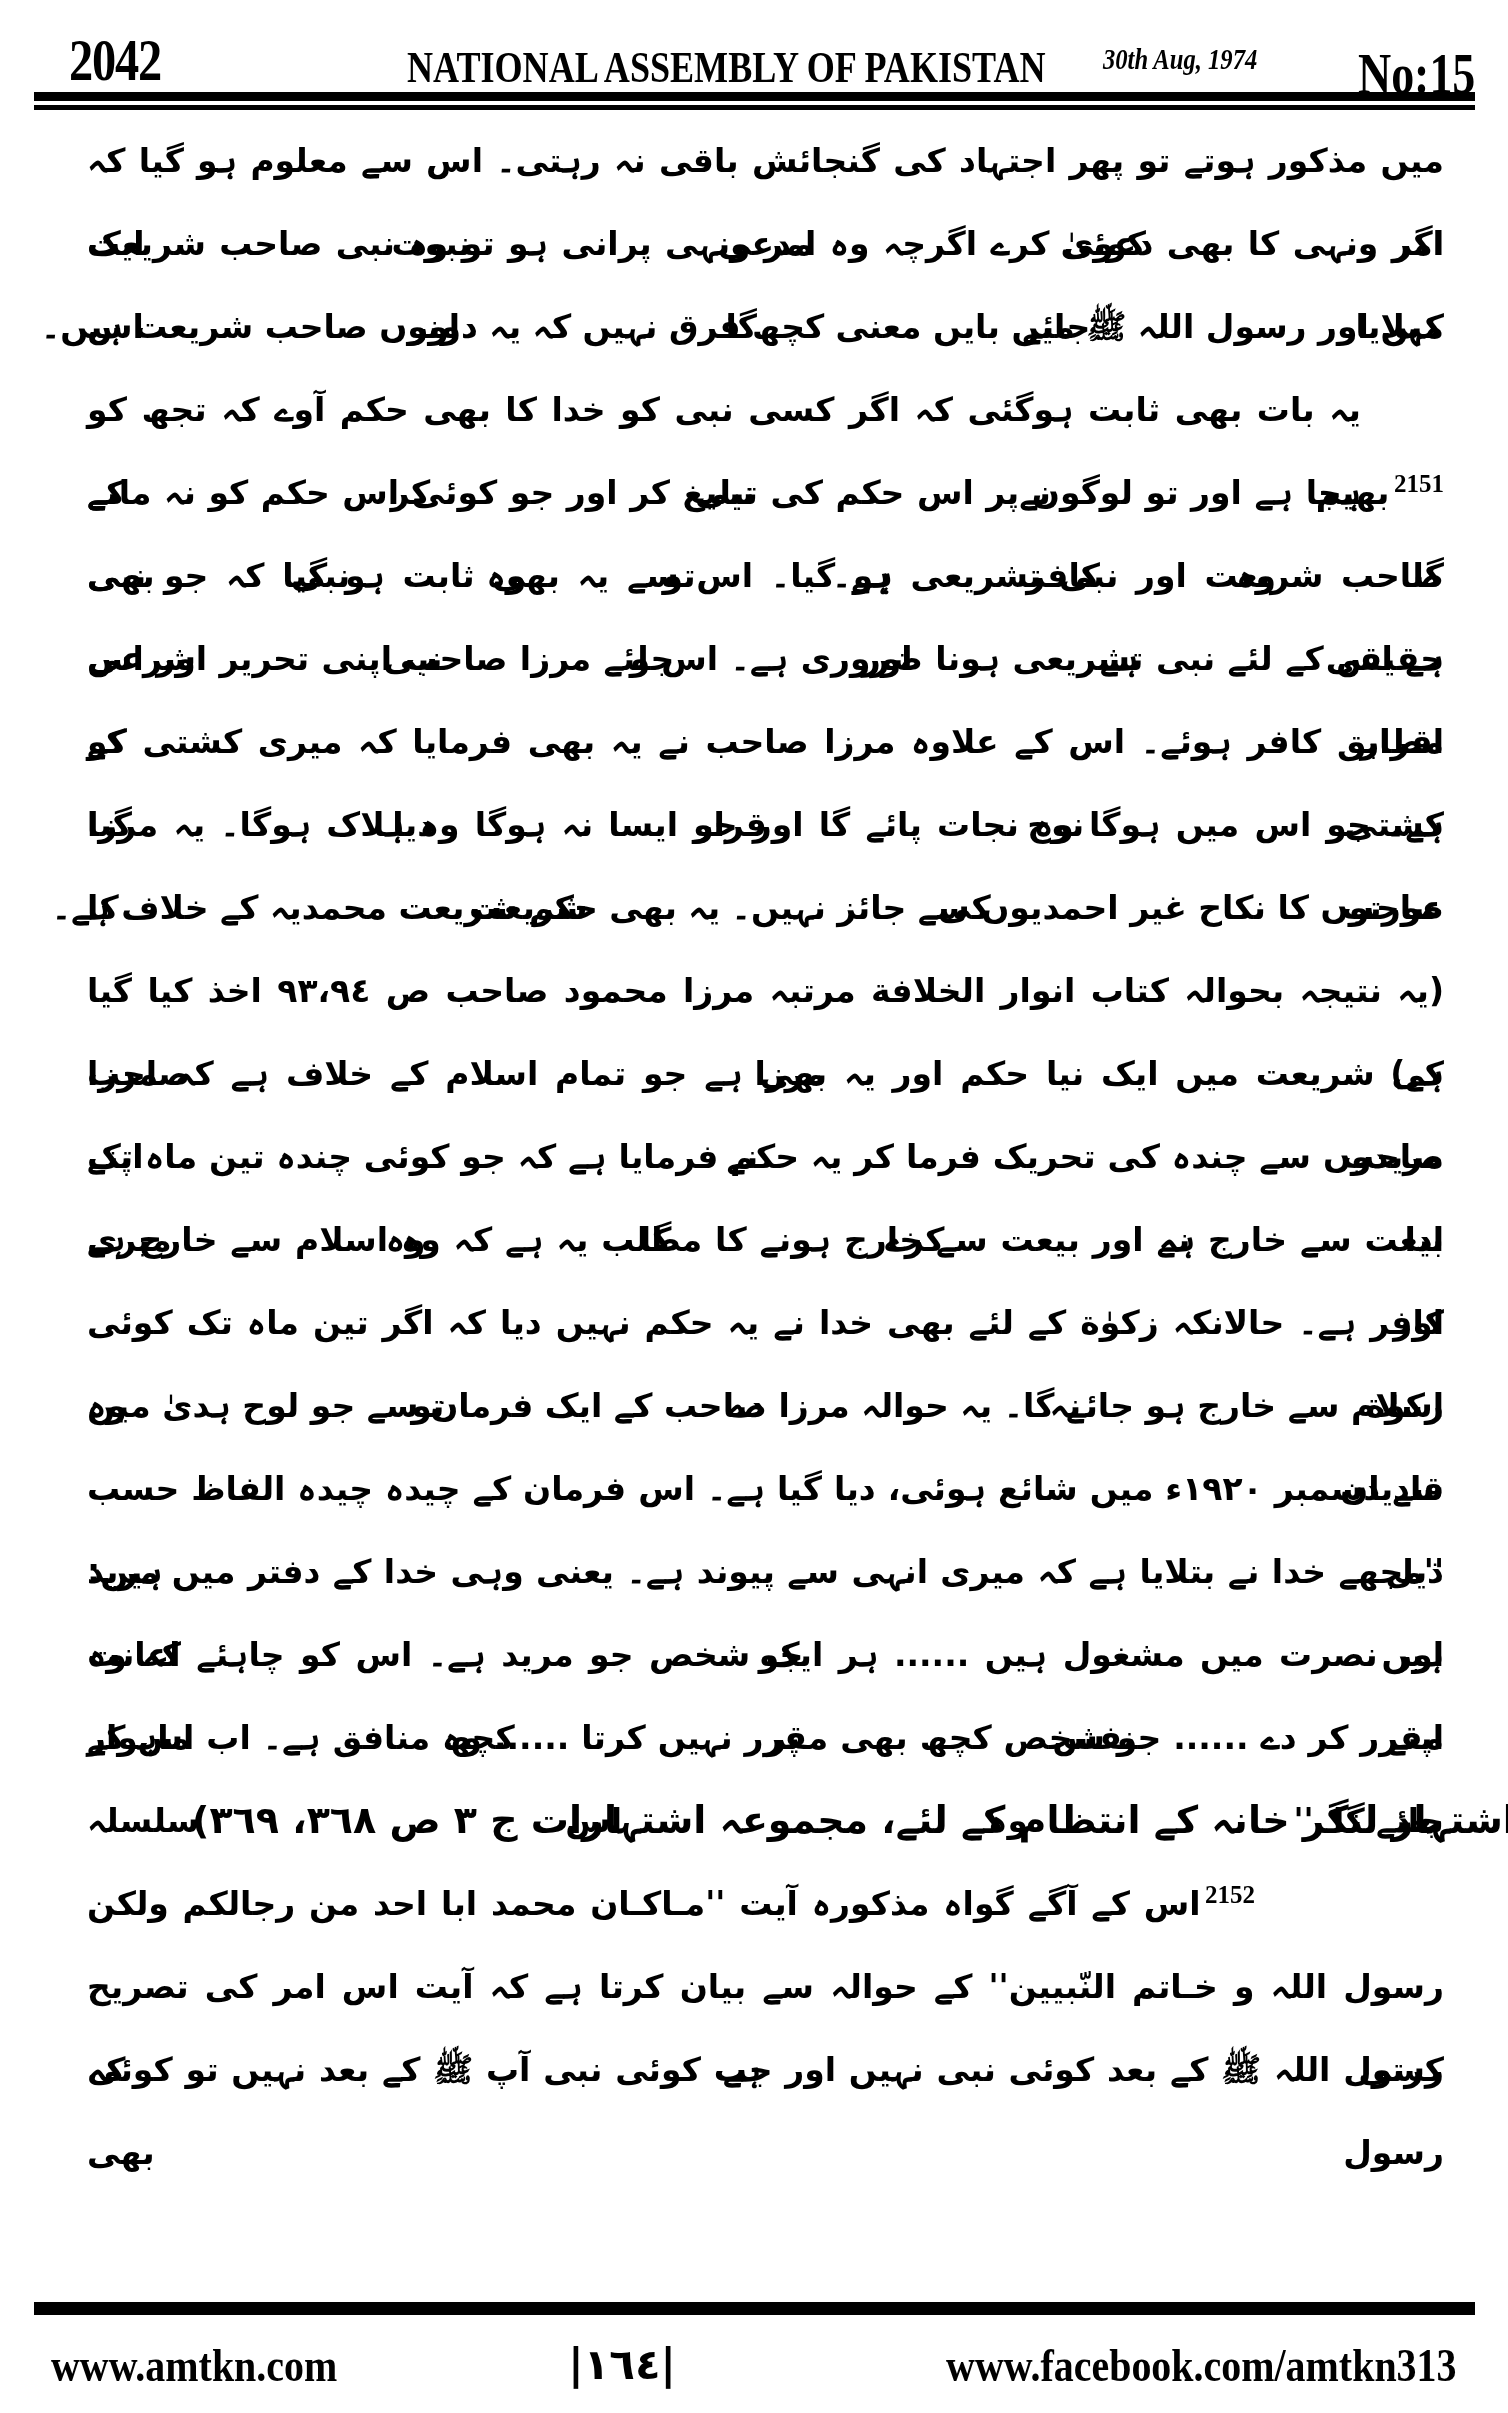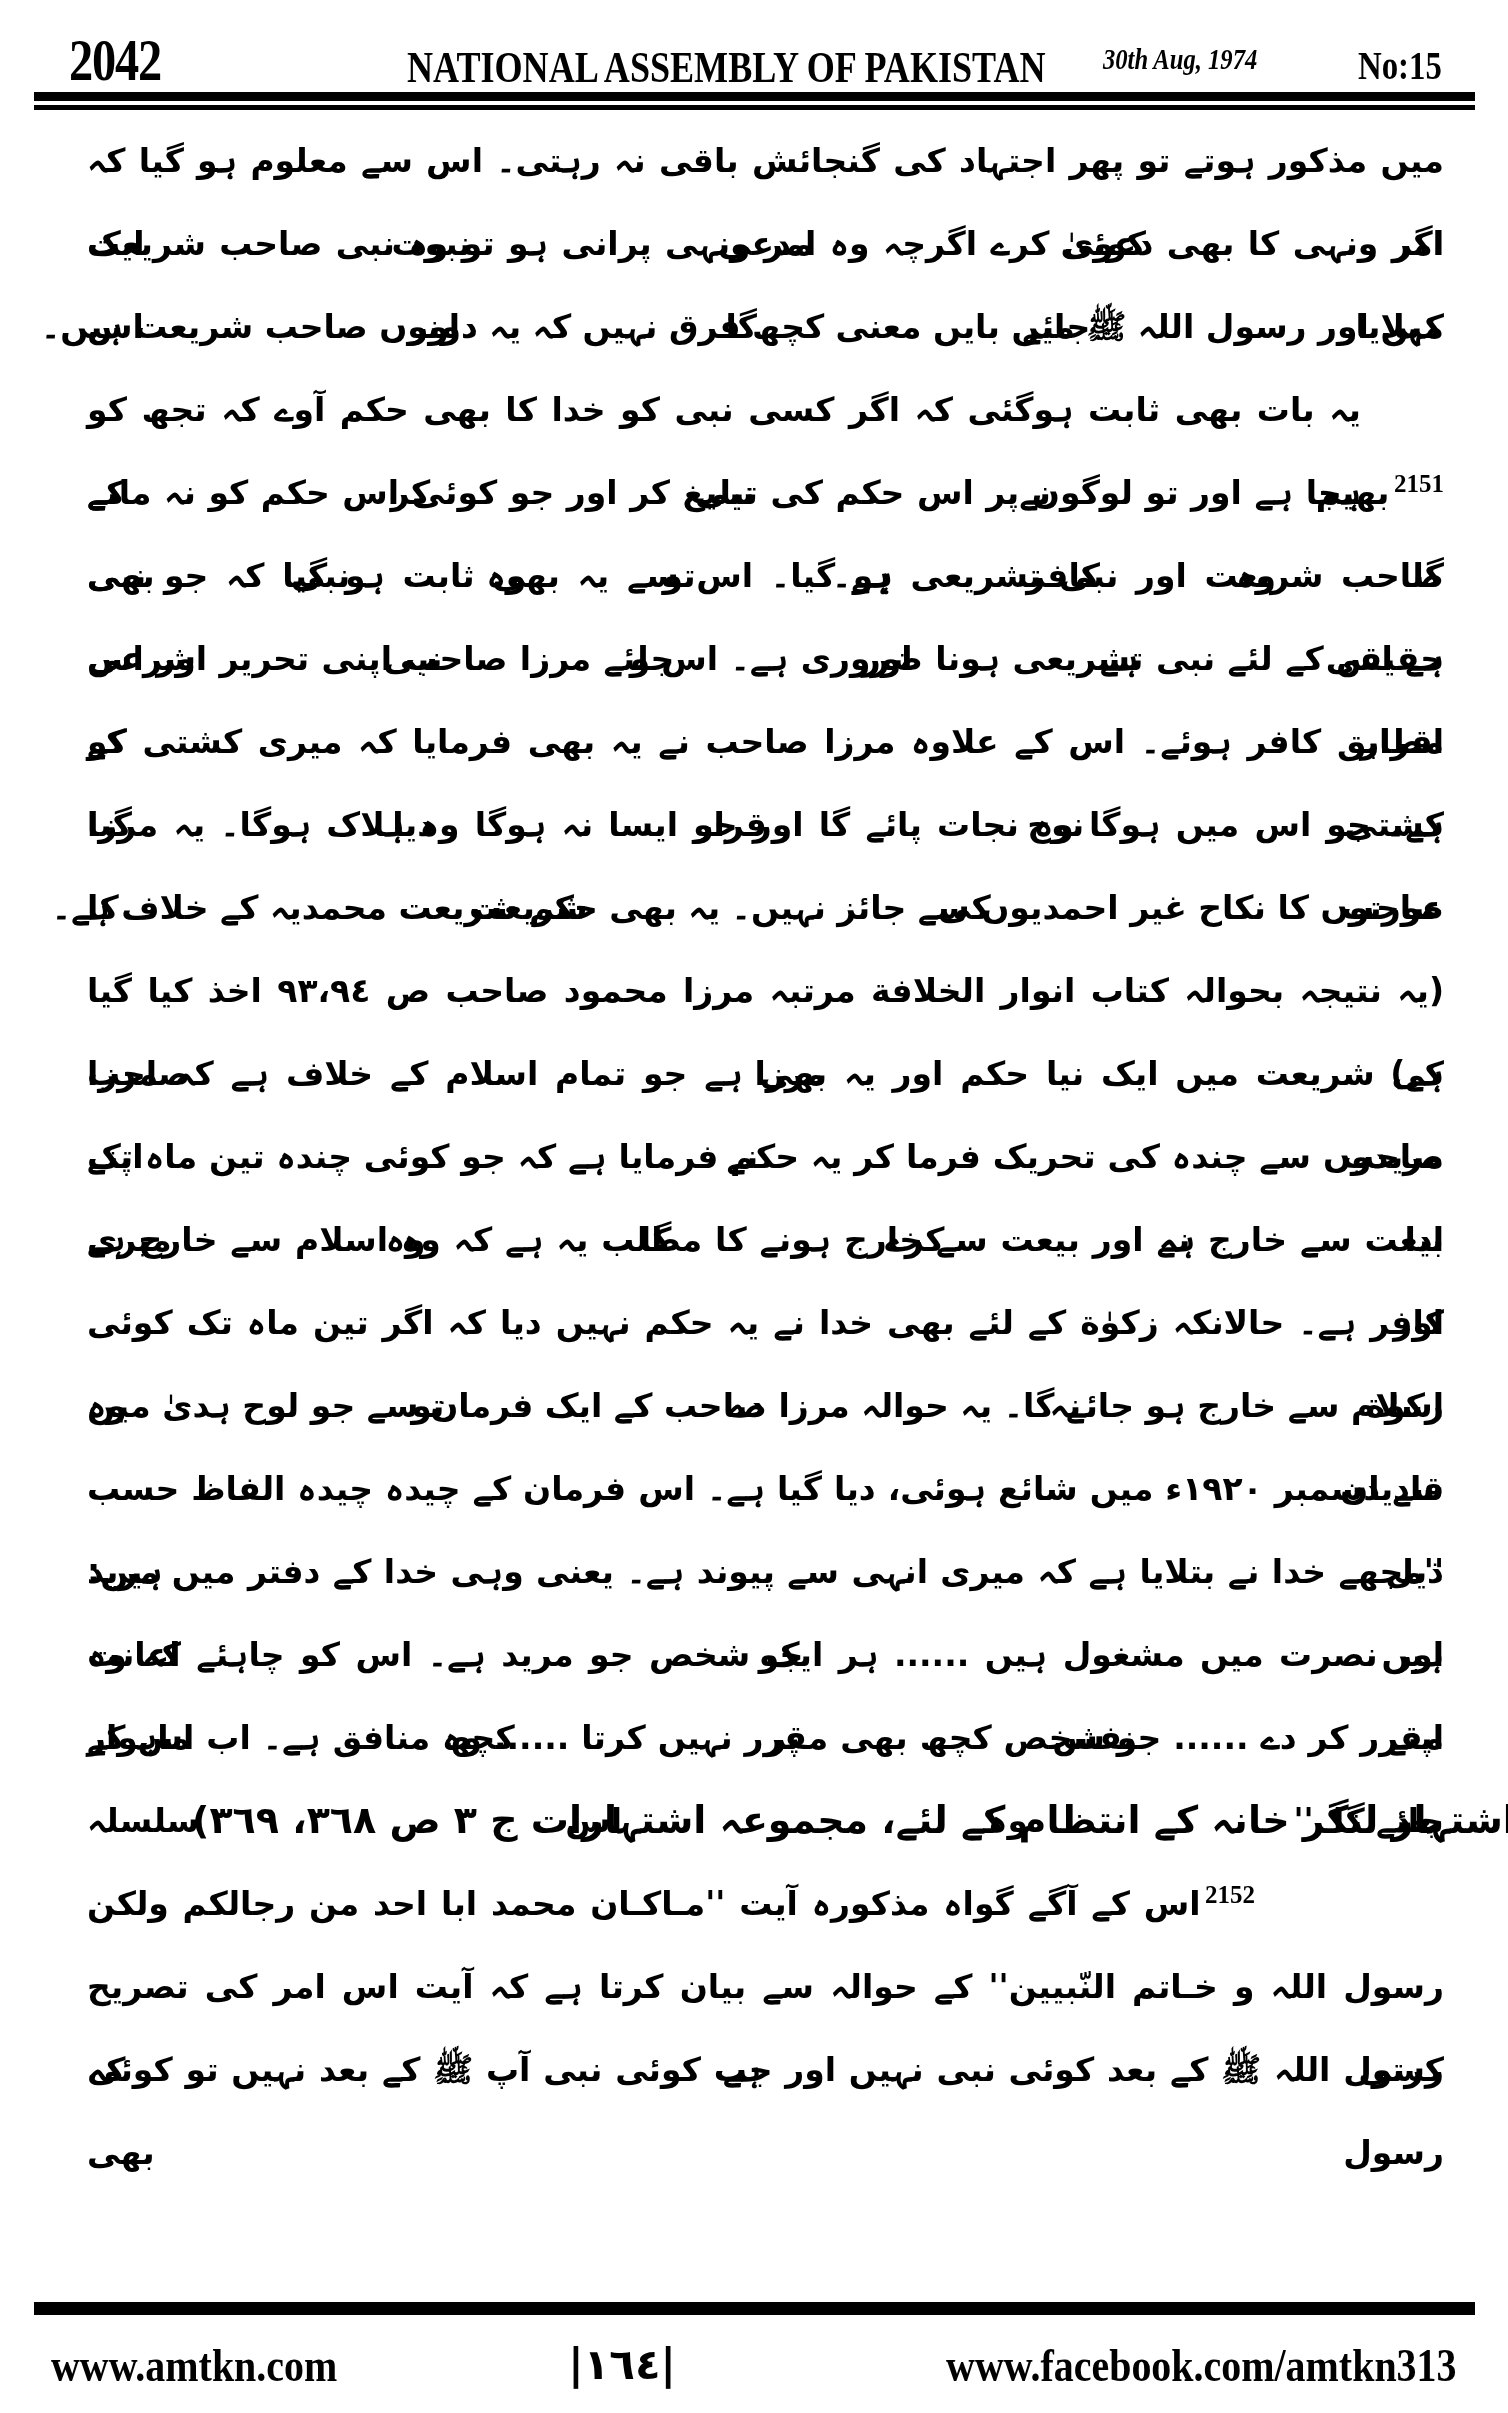--- a/index.html
+++ b/index.html
@@ -13,21 +13,21 @@
   
   .masthead{
     position:absolute;top:21px;left:0;width:1508px;height:68px;
     font-family:"Liberation Serif",serif;font-weight:700;
     white-space:nowrap;
   }
   .masthead .t{display:inline-block;transform:scaleX(.82);transform-origin:left center;}
   .hdr-num{position:absolute;left:69px;top:4.5px;font-size:59px;letter-spacing:-1.5px;}
   .hdr-title{position:absolute;left:407px;top:21px;font-size:44px;}
   .hdr-date{position:absolute;left:1103px;top:21px;font-size:30px;font-style:italic;}
-  .hdr-issue{position:absolute;left:1358px;top:21px;font-size:40px;}
+  .hdr-issue{position:absolute;left:1358px;top:21px;font-size:56px;}
   .rule-a{position:absolute;left:34px;top:92px;width:1441px;height:9px;background:#000;}
   .rule-b{position:absolute;left:34px;top:105px;width:1441px;height:4.5px;background:#000;}
   
   .body-text{
     position:absolute;top:119px;left:0;width:1508px;
     padding:0 64px;box-sizing:border-box;
     direction:rtl;
     font-weight:700;
     font-size:33px;
     color:#000;

